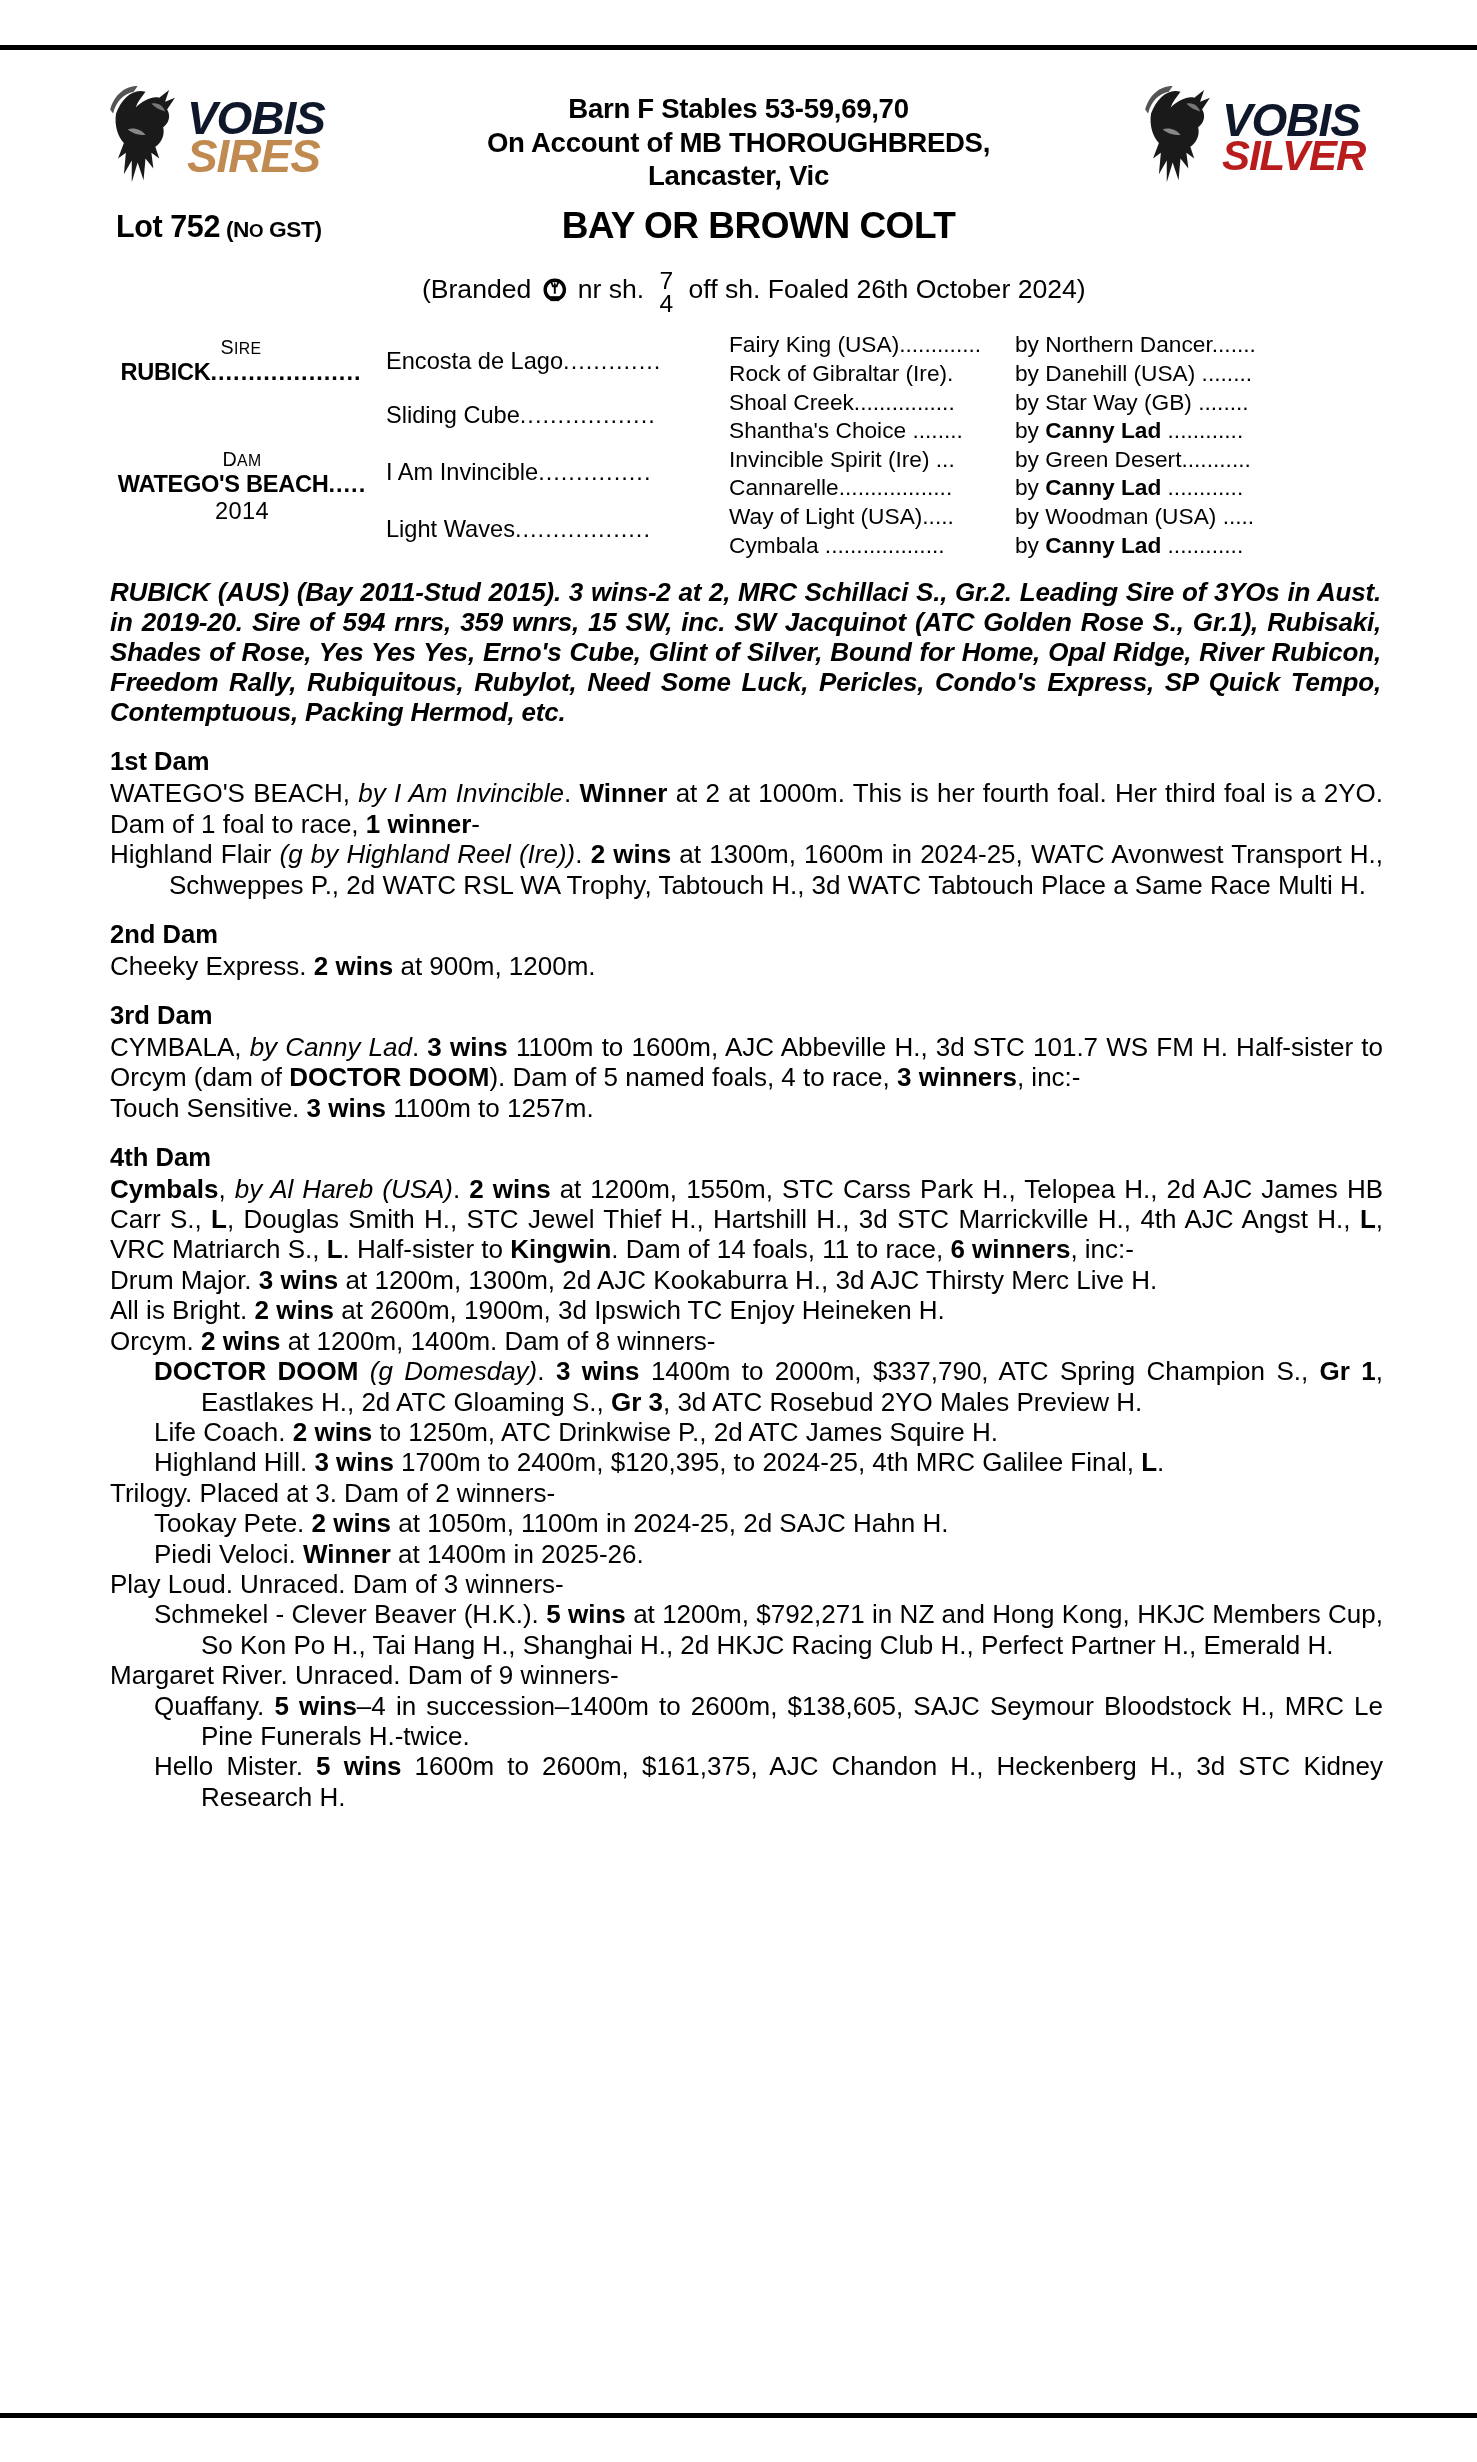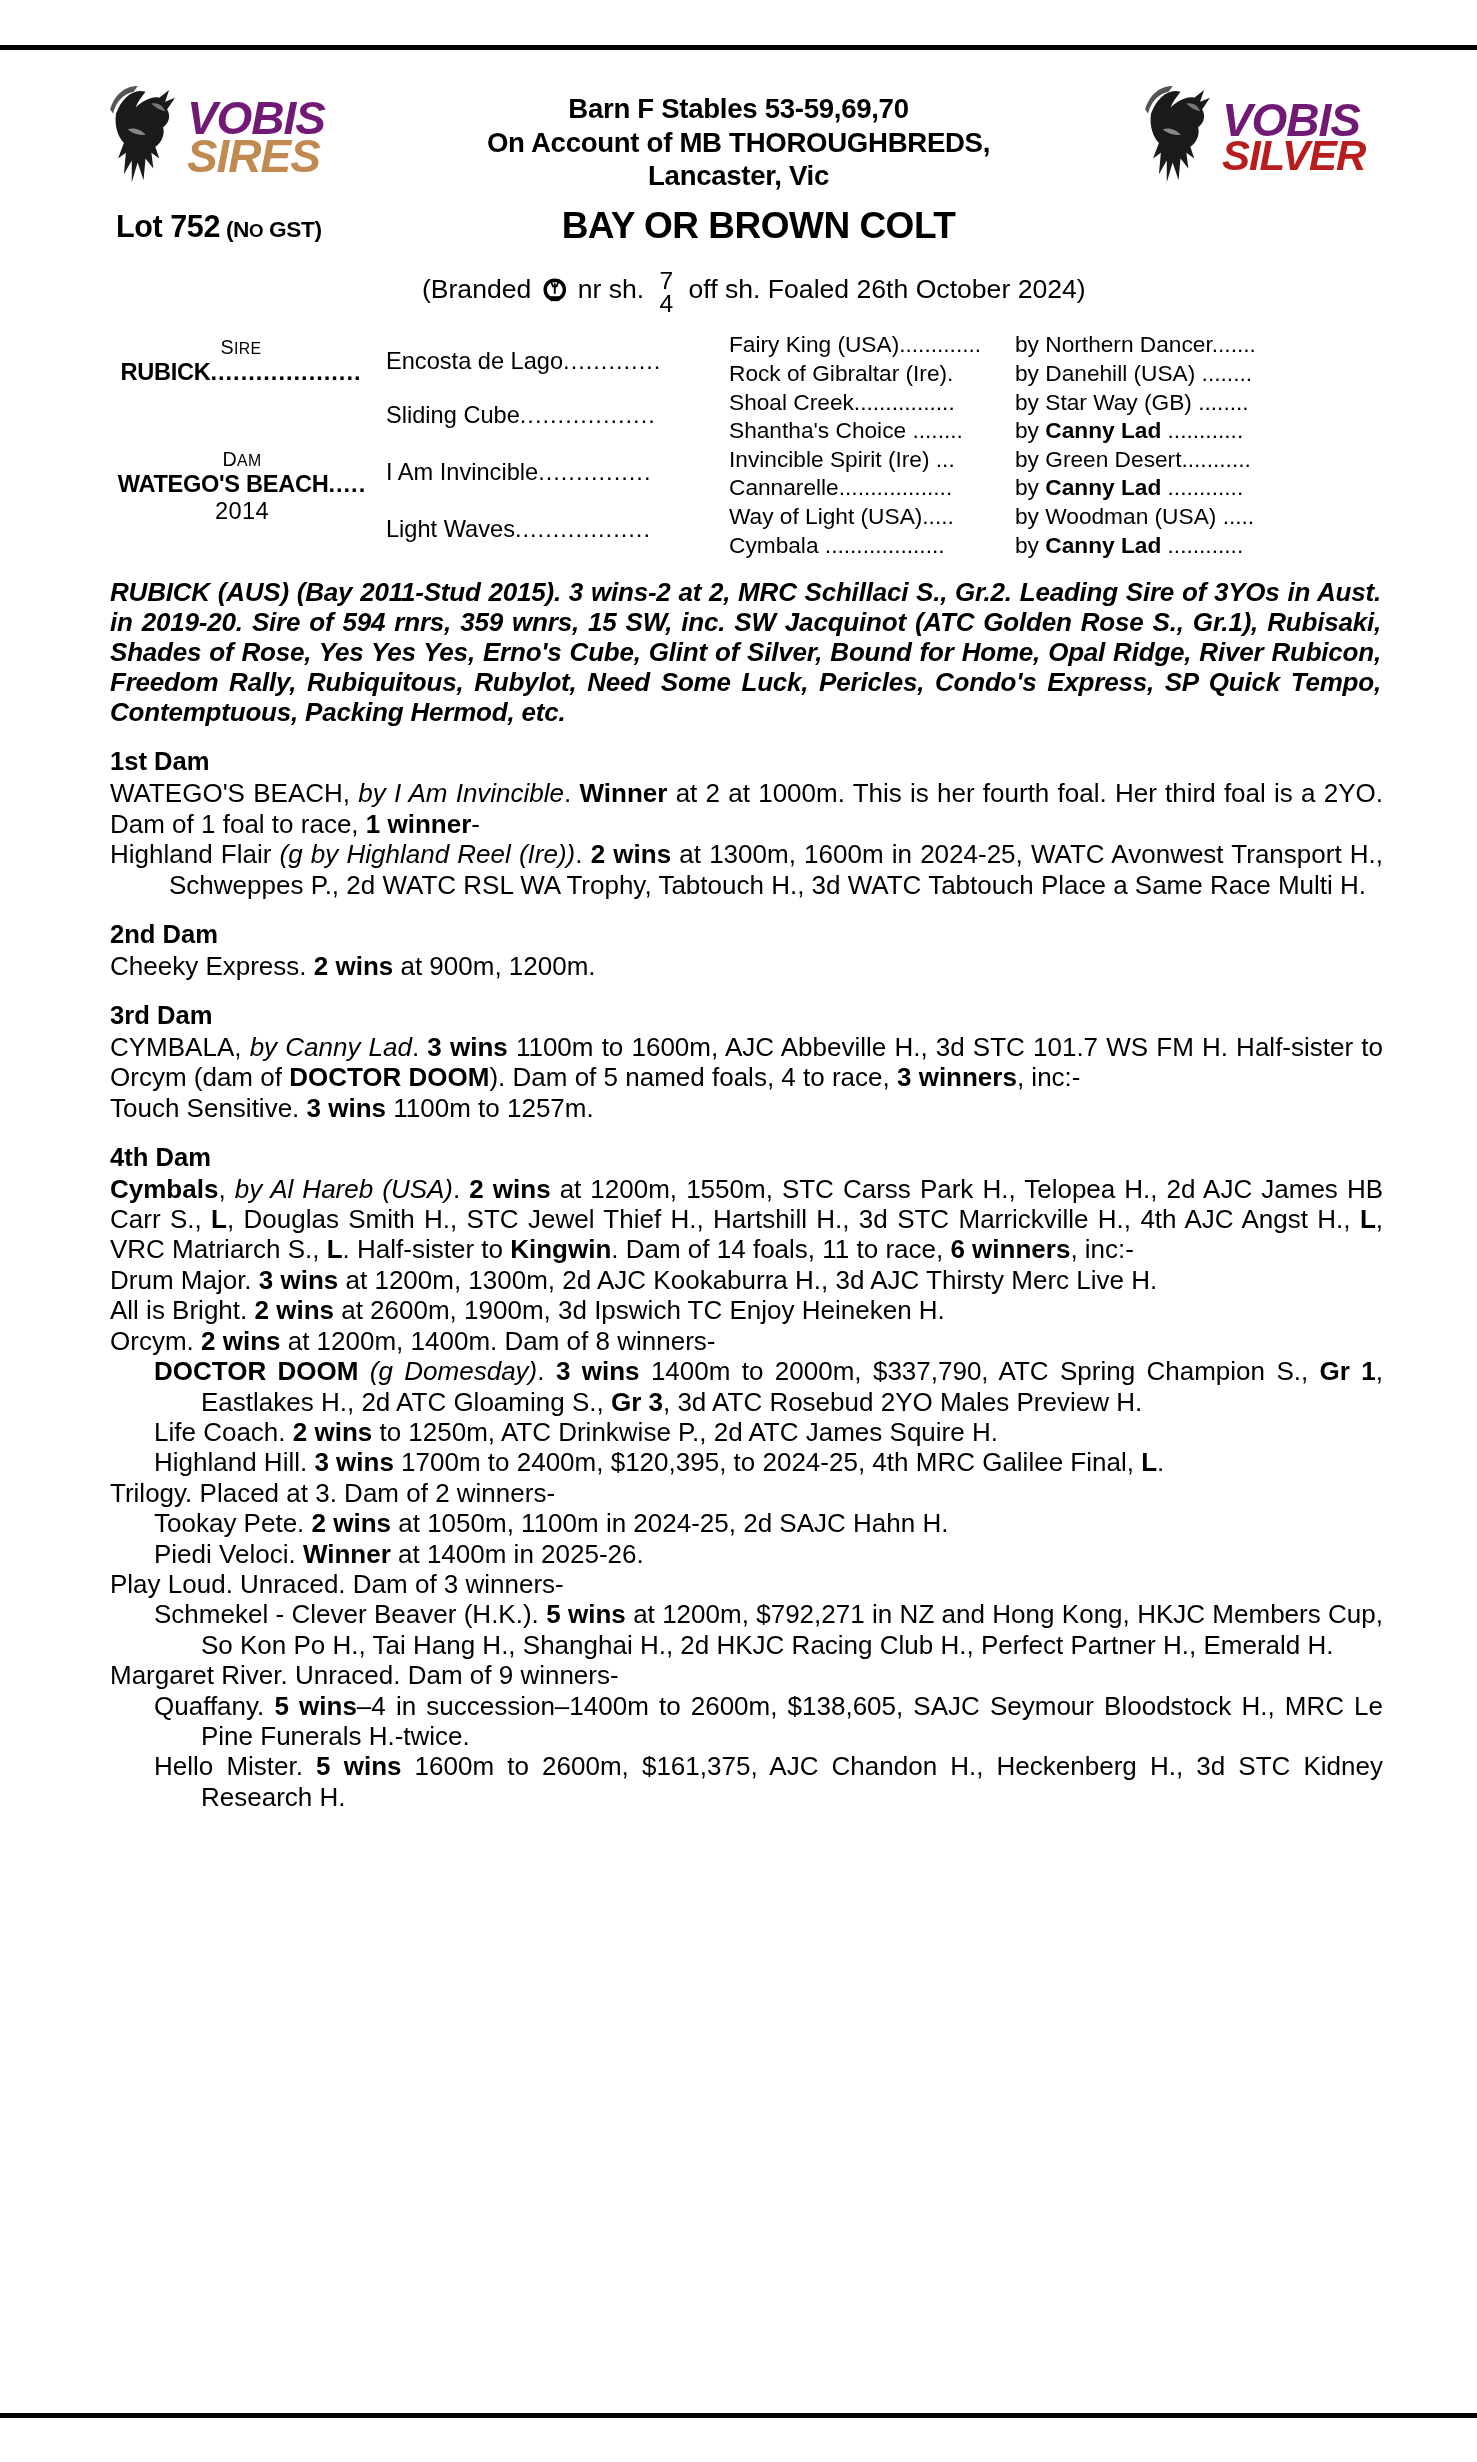--- a/index.html
+++ b/index.html
@@ -53,21 +53,21 @@
     margin-right: 3.9px;
   }
   .logo-words {
     display: flex; flex-direction: column;
     line-height: 0.82;
     font-family: "Liberation Sans", sans-serif;
     font-weight: bold;
     font-style: italic;
     letter-spacing: -1px;
   }
-  .logo-word1 { font-size: 46px; color: #701a75; }
+  .logo-word1 { font-size: 46px; color: #0f172a; }
   .logo-word2 { font-size: 46px; }
   .logo-sires .logo-word2 { color: #c08a51; }
   .logo-silver .logo-word2 { color: #b91c1c; font-size: 42px;}
 
   .consignor {
     position: absolute;
     left: 374px; top: 33px;
     width: 729px;
     text-align: center;
     font-family: "Liberation Sans", sans-serif;

